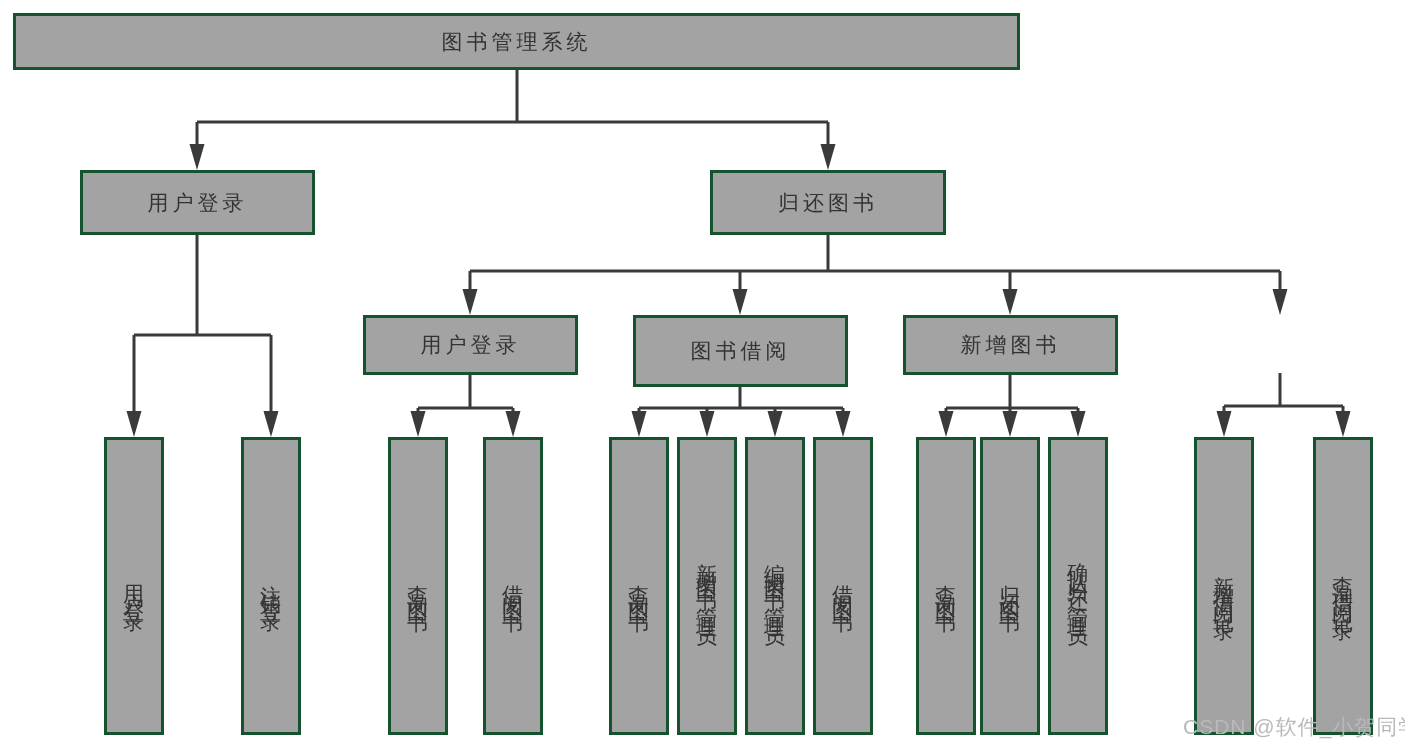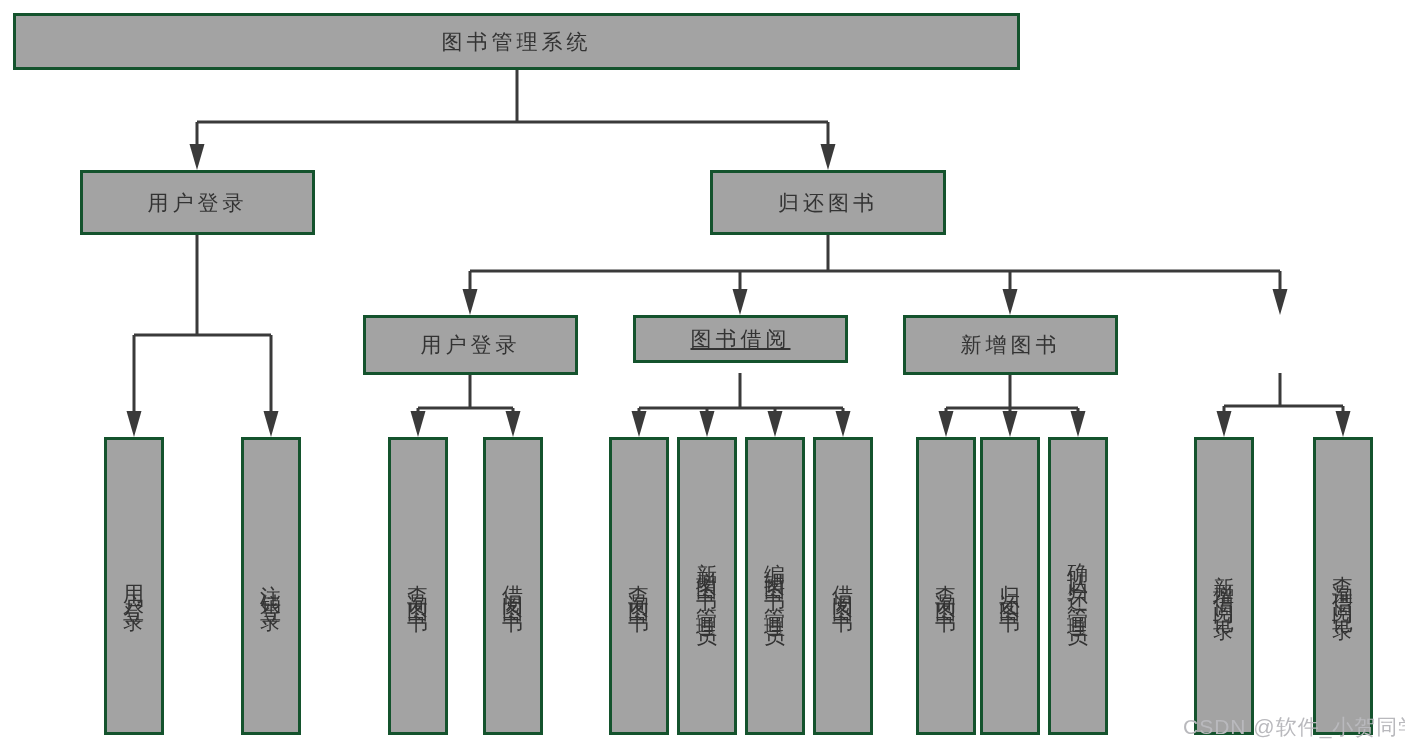--- a/index.html
+++ b/index.html
@@ -90,21 +90,21 @@
       <polygon points="1335.5,411 1350.5,411 1343,437"></polygon>
     </g>
   </svg>
 
   <div class="box hbox root" style="left:13px; top:13px; width:1007px; height:57px;">图书管理系统</div>
 
   <div class="box hbox" style="left:80px; top:170px; width:235px; height:65px;">用户登录</div>
   <div class="box hbox" style="left:710px; top:170px; width:236px; height:65px;">归还图书</div>
 
   <div class="box hbox" style="left:363px; top:315px; width:215px; height:60px;">用户登录</div>
-  <div class="box hbox" style="left:633px; top:315px; width:215px; height:48px;text-decoration:underline;">图书借阅</div>
+  <div class="box hbox" style="left:633px; top:315px; width:215px; height:72px;">图书借阅</div>
   <div class="box hbox" style="left:903px; top:315px; width:215px; height:60px;">新增图书</div>
 
   <div class="box leaf" style="left:104px; top:437px; width:60px; height:298px;">
     <span>用户登录</span>
   </div>
   <div class="box leaf" style="left:241px; top:437px; width:60px; height:298px;">
     <span>注销登录</span>
   </div>
 
   <div class="box leaf" style="left:388px; top:437px; width:60px; height:298px;">

